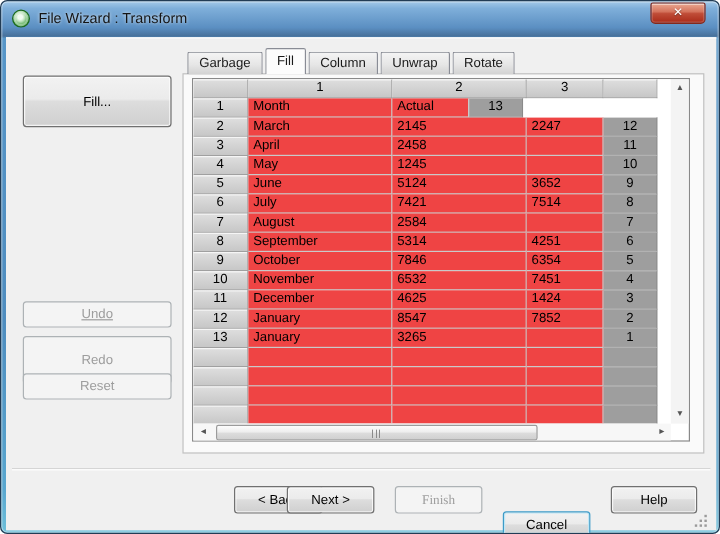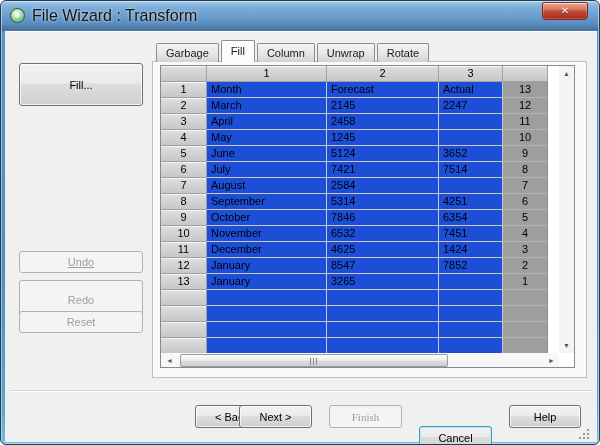--- a/index.html
+++ b/index.html
@@ -8,21 +8,21 @@
   .window{position:relative;width:600px;height:445px;overflow:hidden;
     border:1px solid #223c55;border-radius:6px;
     background:linear-gradient(180deg,#a5cae9 0px,#7fafda 6px,#5b8fc2 22px,#48719b 29px,#5796c8 31px,#4f8dbf 60%,#59a7cf 92%,#6fc0da 100%);
     box-shadow:inset 0 0 0 1px rgba(255,255,255,.45);}
 
   .titlebar{position:absolute;left:0;top:0;right:0;height:30px;}
   .app-icon{position:absolute;left:9px;top:7px;width:15px;height:15px;border-radius:50%;
     border:1px solid #1d6b1d;
     background:radial-gradient(circle at 45% 40%,#f2fbf2 0 18%,#bfe3bd 35%,#57ab57 62%,#2e8a2e 100%);
     box-shadow:inset 0 0 0 2px rgba(255,255,255,.35);}
-  .title{position:absolute;left:31px;top:0;height:29px;line-height:29px;font-size:16px;
+  .title{position:absolute;left:31px;top:0;height:29px;line-height:29px;font-size:12px;
     color:#151515;text-shadow:0 0 3px rgba(255,255,255,.8);white-space:nowrap;}
   .close-btn{position:absolute;left:541px;top:1px;width:46px;height:18px;
     border:1px solid #84281b;border-radius:2px 2px 4px 4px;
     background:linear-gradient(#eaa891 0%,#d4735c 42%,#c04d38 52%,#a92a18 100%);
     box-shadow:inset 0 1px 0 rgba(255,255,255,.55),inset 0 0 0 1px rgba(255,255,255,.18);
     color:#fff;text-align:center;line-height:16px;font-size:10px;font-weight:bold;cursor:pointer;}
   .close-btn span{text-shadow:0 1px 1px rgba(0,0,0,.45);}
 
   .client{position:absolute;left:4px;top:30px;width:592px;height:411px;background:#f0f0f0;
     border-top:1px solid rgba(255,255,255,.9);}
@@ -56,21 +56,21 @@
 
   
   .table{position:absolute;left:159px;top:64px;width:415px;height:303px;border:1px solid #898989;
     background:#fff;overflow:hidden;}
   .gridarea{position:absolute;left:0;top:0;width:398px;height:287px;overflow:hidden;background:#fff;}
   .grid-row{display:flex;height:16px;}
   .cell{flex:none;height:16px;line-height:15px;font-size:11px;overflow:hidden;white-space:nowrap;color:#000;}
   .w-rh{width:46px}.w-c1{width:120px}.w-c2{width:112px}.w-c3{width:64px}.w-c4{width:45px}.w-fill{flex:1;background:#fff;}
   .hdr{background:linear-gradient(#dfdfdf,#c7c7c7);border-right:1px solid #a0a0a0;border-bottom:1px solid #a0a0a0;
     text-align:center;box-shadow:inset 0 1px 0 rgba(255,255,255,.7);}
-  .data{background:#1d4ed8;border-right:1px solid #c9c9c9;border-bottom:1px solid #c9c9c9;padding-left:4px;}
+  .data{background:#ef4444;border-right:1px solid #c9c9c9;border-bottom:1px solid #c9c9c9;padding-left:4px;}
   .sel{background:#9e9e9e;border-right:1px solid #8a8a8a;border-bottom:1px solid #b2b2b2;text-align:center;}
 
   
   .vscroll{position:absolute;left:398px;top:0;width:15px;height:287px;background:#f4f4f4;}
   .hscroll{position:absolute;left:0;top:287px;width:398px;height:15px;background:#f7f7f7;}
   .sb-btn{position:absolute;width:15px;height:15px;text-align:center;color:#555;cursor:pointer;
     font-size:7px;line-height:15px;}
   .sb-btn.up{left:0;top:0;}
   .sb-btn.down{left:0;bottom:0;}
   .sb-btn.left{left:1px;top:0;}
@@ -122,21 +122,20 @@
         <div class="cell hdr w-c1">1</div>
         <div class="cell hdr w-c2">2</div>
         <div class="cell hdr w-c3">3</div>
         <div class="cell hdr w-c4"></div>
         <div class="cell w-fill"></div>
       </div>
       <div>
   <div class="grid-row">
     <div class="cell hdr w-rh rn">1</div>
     <div class="cell data w-c1 d1">Month</div>
-    <div class="cell data w-c2 d2">Forecast</div>
     <div class="cell data w-c3 d3">Actual</div>
     <div class="cell sel w-c4 d4">13</div>
     <div class="cell w-fill"></div>
   </div>
 
   <div class="grid-row">
     <div class="cell hdr w-rh rn">2</div>
     <div class="cell data w-c1 d1">March</div>
     <div class="cell data w-c2 d2">2145</div>
     <div class="cell data w-c3 d3">2247</div>

